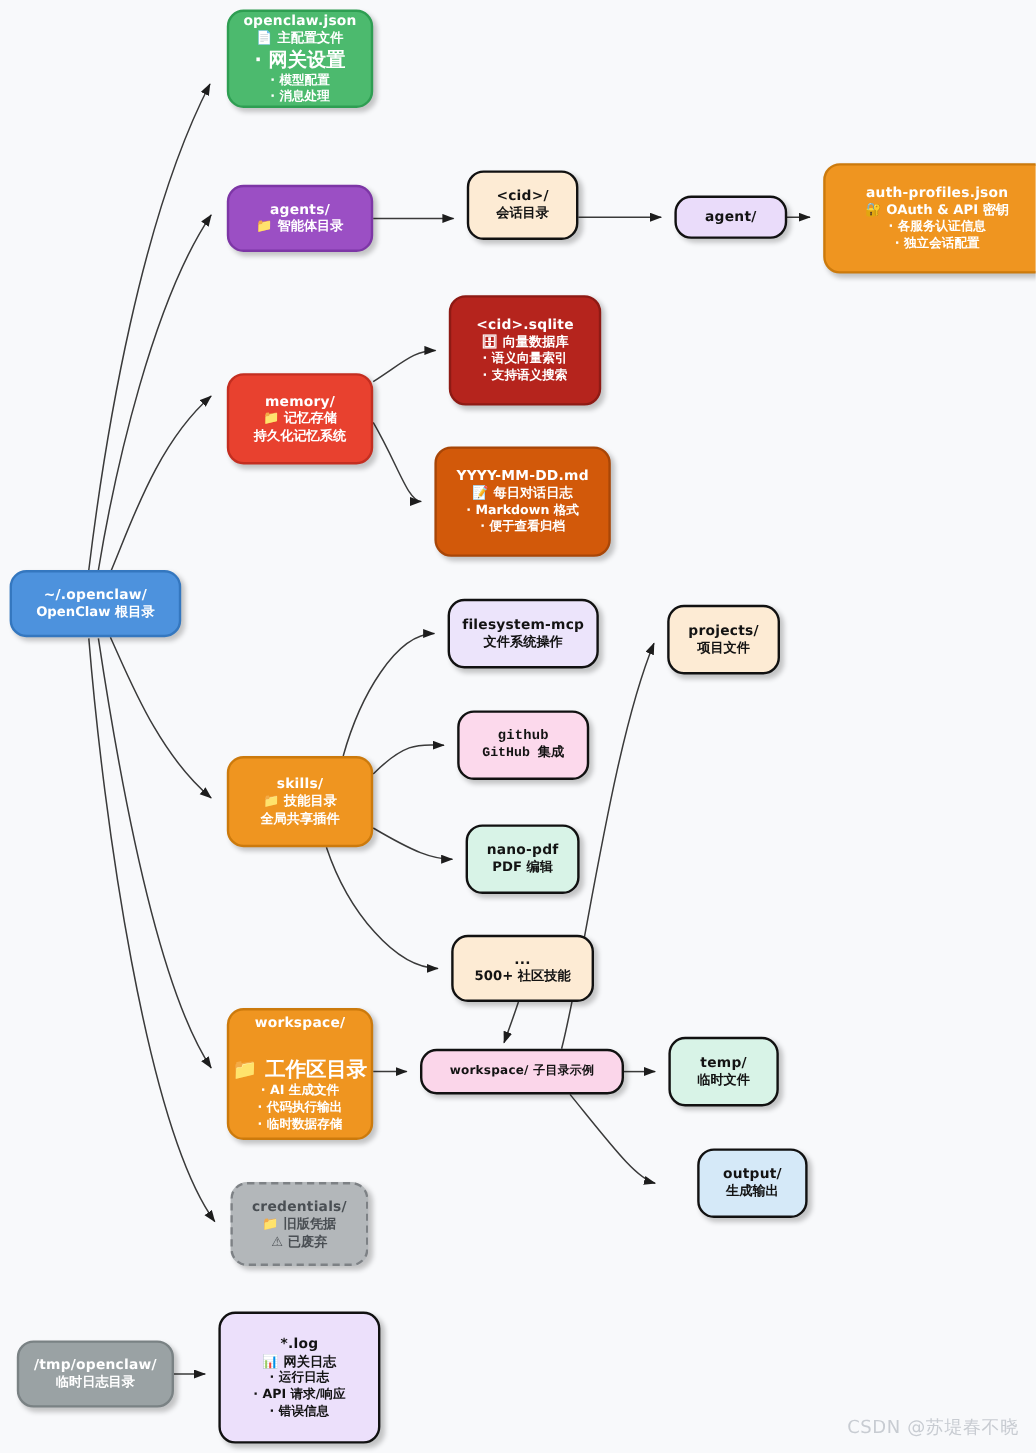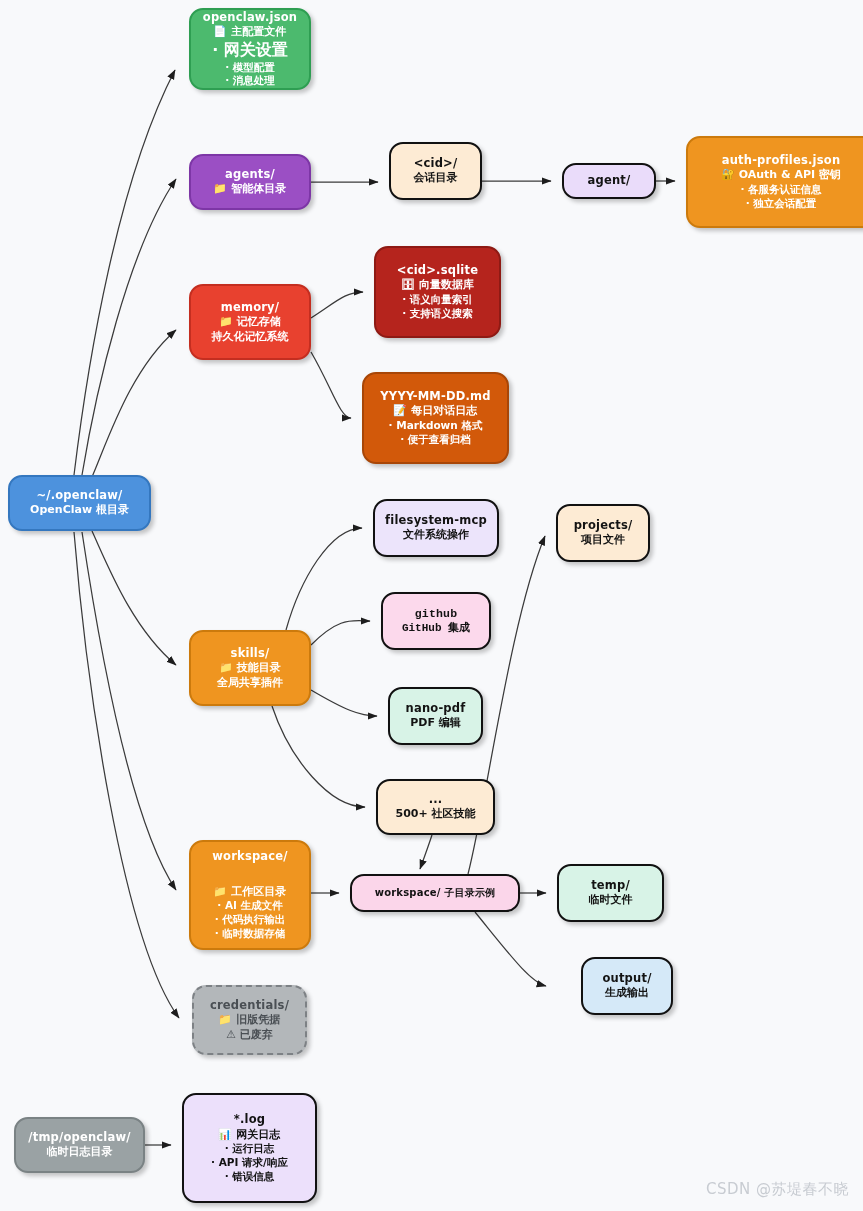--- a/index.html
+++ b/index.html
@@ -120,21 +120,21 @@
     </div>
     <div class="node n-lightpurple lt" style="left: 562px; top: 163px; width: 94px; height: 36px;">
       <div class="t title" style="font-size: 11.5px;">agent/</div>
     </div>
     <div class="node n-orange wt" style="left: 686px; top: 136px; width: 190px; height: 92px;">
       <div class="t title" style="font-size: 11.5px;">auth-profiles.json</div>
       <div class="t sub" style="font-size: 11px;">🔐 OAuth &amp; API 密钥</div>
       <div class="t bullet" style="font-size: 10.5px;">· 各服务认证信息</div>
       <div class="t bullet" style="font-size: 10.5px;">· 独立会话配置</div>
     </div>
-    <div class="node n-red wt" style="left: 189px; top: 284px; width: 122px; height: 76px;">
+    <div class="node n-red wt" style="left: 189px; top: 311px; width: 122px; height: 76px;">
       <div class="t title" style="font-size: 11.5px;">memory/</div>
       <div class="t sub" style="font-size: 11px;">📁 记忆存储</div>
       <div class="t sub" style="font-size: 11px;">持久化记忆系统</div>
     </div>
     <div class="node n-darkred wt" style="left: 374px; top: 246px; width: 127px; height: 92px;">
       <div class="t title" style="font-size: 11.5px;">&lt;cid&gt;.sqlite</div>
       <div class="t sub" style="font-size: 11px;">🗄 向量数据库</div>
       <div class="t bullet" style="font-size: 10.5px;">· 语义向量索引</div>
       <div class="t bullet" style="font-size: 10.5px;">· 支持语义搜索</div>
     </div>
@@ -164,29 +164,29 @@
     <div class="node n-cream lt" style="left: 376px; top: 779px; width: 119px; height: 56px;">
       <div class="t title" style="font-size: 11.5px;">...</div>
       <div class="t sub" style="font-size: 11px;">500+ 社区技能</div>
     </div>
     <div class="node n-cream lt" style="left: 556px; top: 504px; width: 94px; height: 58px;">
       <div class="t title" style="font-size: 11.5px;">projects/</div>
       <div class="t sub" style="font-size: 11px;">项目文件</div>
     </div>
     <div class="node n-orange wt" style="left: 189px; top: 840px; width: 122px; height: 110px;">
       <div class="t title" style="font-size: 11.5px;">workspace/</div>
-      <div class="t sub" style="font-size: 11px; margin-top: 20px;">📁 工作区目录</div>
+      <div class="t sub" style="font-size: 17px; margin-top: 20px;">📁 工作区目录</div>
       <div class="t bullet" style="font-size: 10.5px;">· AI 生成文件</div>
       <div class="t bullet" style="font-size: 10.5px;">· 代码执行输出</div>
       <div class="t bullet" style="font-size: 10.5px;">· 临时数据存储</div>
     </div>
     <div class="node n-pink2 lt" style="left: 350px; top: 874px; width: 170px; height: 38px;">
       <div class="t title" style="font-size: 10px;">workspace/ 子目录示例</div>
     </div>
-    <div class="node n-mint lt" style="left: 557px; top: 864px; width: 107px; height: 58px;">
+    <div class="node n-mint lt" style="left: 557px; top: 864px; width: 92px; height: 58px;">
       <div class="t title" style="font-size: 11.5px;">temp/</div>
       <div class="t sub" style="font-size: 11px;">临时文件</div>
     </div>
     <div class="node n-lightblue lt" style="left: 557px; top: 957px; width: 92px; height: 58px; margin-left: 24px;">
       <div class="t title" style="font-size: 11.5px;">output/</div>
       <div class="t sub" style="font-size: 11px;">生成输出</div>
     </div>
     <div class="node n-gray lt" style="left: 192px; top: 985px; width: 115px; height: 70px;">
       <div class="t title" style="font-size: 11.5px;">credentials/</div>
       <div class="t sub" style="font-size: 11px;">📁 旧版凭据</div>

